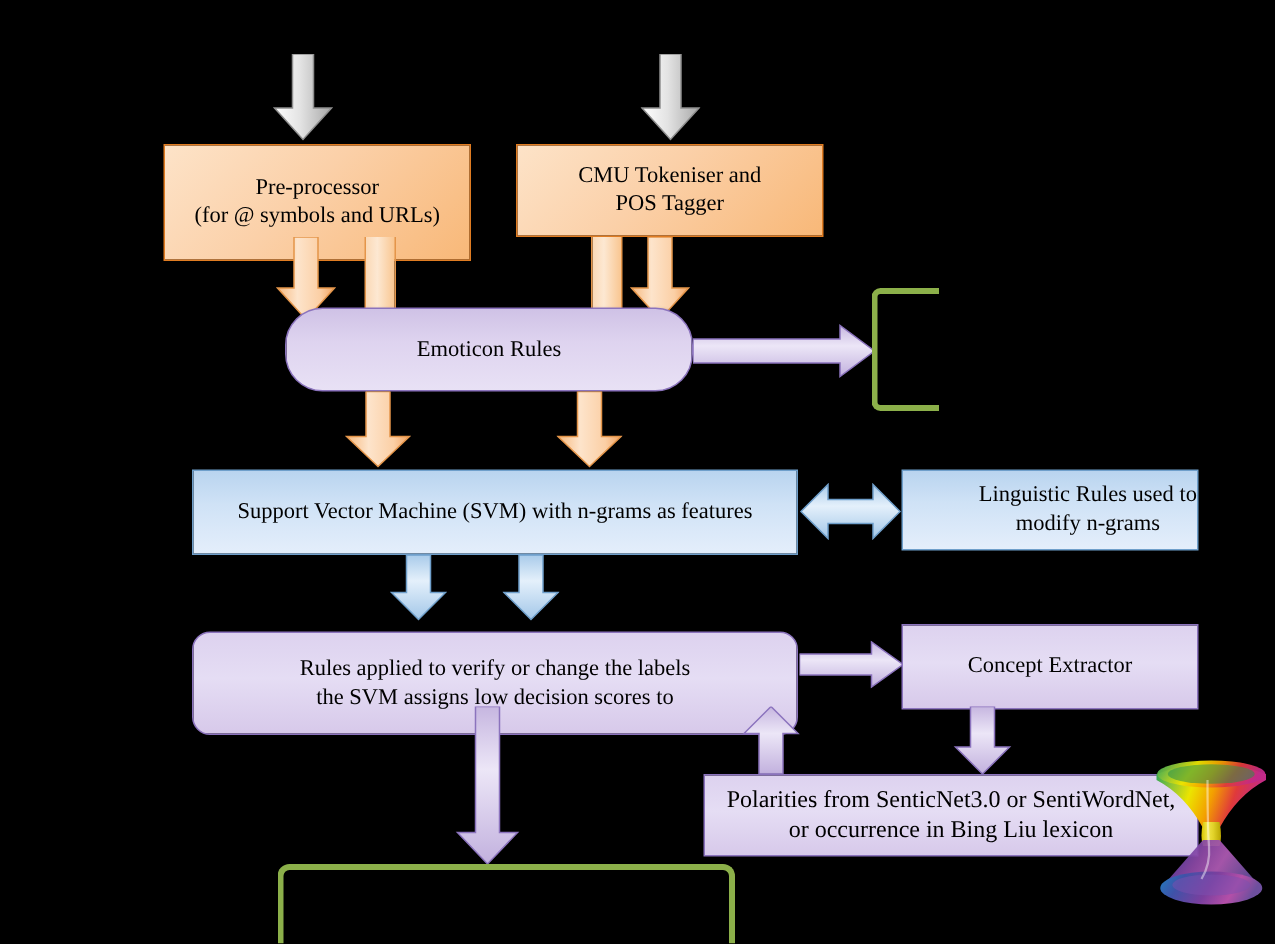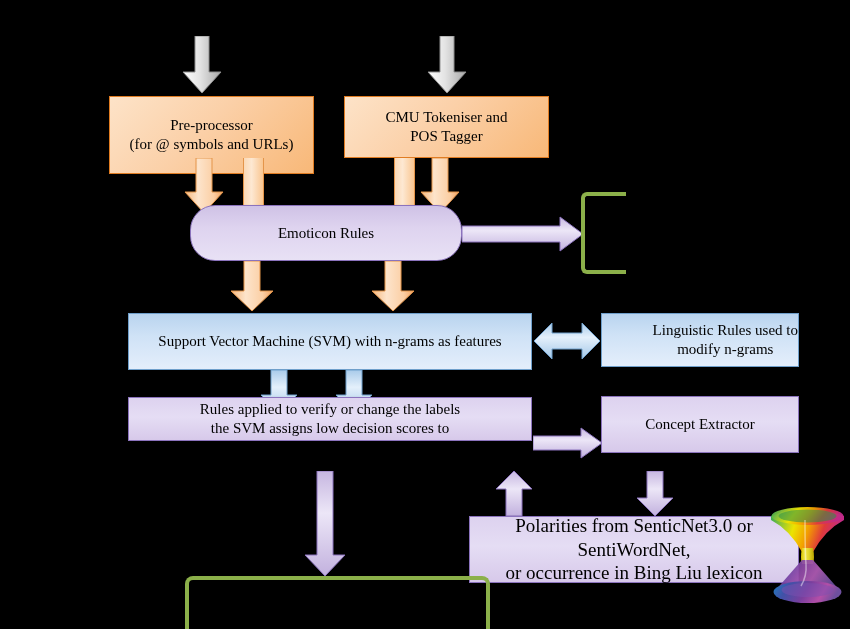--- a/index.html
+++ b/index.html
@@ -206,48 +206,48 @@
     <svg width="38" height="44" viewBox="0 0 38 44">
       <path d="M11 0 L27 0 L27 25 L37 25 L19 43 L1 25 L11 25 Z" fill="url(#blueg)" stroke="#6f9fcb" stroke-width="1"></path>
     </svg>
   </div>
   <div class="arrow" style="left:335px; top:370px;">
     <svg width="38" height="44" viewBox="0 0 38 44">
       <path d="M11 0 L27 0 L27 25 L37 25 L19 43 L1 25 L11 25 Z" fill="url(#blueg)" stroke="#6f9fcb" stroke-width="1"></path>
     </svg>
   </div>
 
-  <div class="node purple2" style="left:128px; top:397px; width:404px; height:44px;">
+  <div class="node purple2" style="left:128px; top:421px; width:404px; height:69px;border-radius:12px;">
     <span>Rules applied to verify or change the labels
 the SVM assigns low decision scores to</span>
   </div>
 
   <div class="arrow" style="left:533px; top:427px;">
     <svg width="70" height="32" viewBox="0 0 70 32">
       <path d="M0 9 L48 9 L48 1 L69 16 L48 31 L48 23 L0 23 Z" fill="url(#purpleg)" stroke="#8b73bd" stroke-width="1"></path>
     </svg>
   </div>
 
-  <div class="node purple2" style="left:601px; top:396px; width:198px; height:57px;">
+  <div class="node purple2" style="left:601px; top:416px; width:198px; height:57px;">
     <span>Concept Extractor</span>
   </div>
 
   <div class="arrow" style="left:635px; top:471px;">
     <svg width="40" height="46" viewBox="0 0 40 46">
       <path d="M12 0 L28 0 L28 27 L38 27 L20 45 L2 27 L12 27 Z" fill="url(#purpleg)" stroke="#8b73bd" stroke-width="1"></path>
     </svg>
   </div>
 
   <div class="arrow" style="left:494px; top:471px;">
     <svg width="40" height="46" viewBox="0 0 40 46">
       <path d="M20 0 L38 18 L28 18 L28 45 L12 45 L12 18 L2 18 Z" fill="url(#purpleg)" stroke="#8b73bd" stroke-width="1"></path>
     </svg>
   </div>
 
-  <div class="node purple2" style="left:469px; top:516px; width:330px; height:67px; font-size:19px;">
+  <div class="node purple2" style="left:469px; top:516px; width:330px; height:55px; font-size:16px;">
     <span>Polarities from SenticNet3.0 or SentiWordNet,
 or occurrence in Bing Liu lexicon</span>
   </div>
 
   <div class="arrow" style="left:303px; top:471px;">
     <svg width="44" height="106" viewBox="0 0 44 106">
       <path d="M14 0 L30 0 L30 84 L42 84 L22 105 L2 84 L14 84 Z" fill="url(#purpleg)" stroke="#8b73bd" stroke-width="1"></path>
     </svg>
   </div>
 

